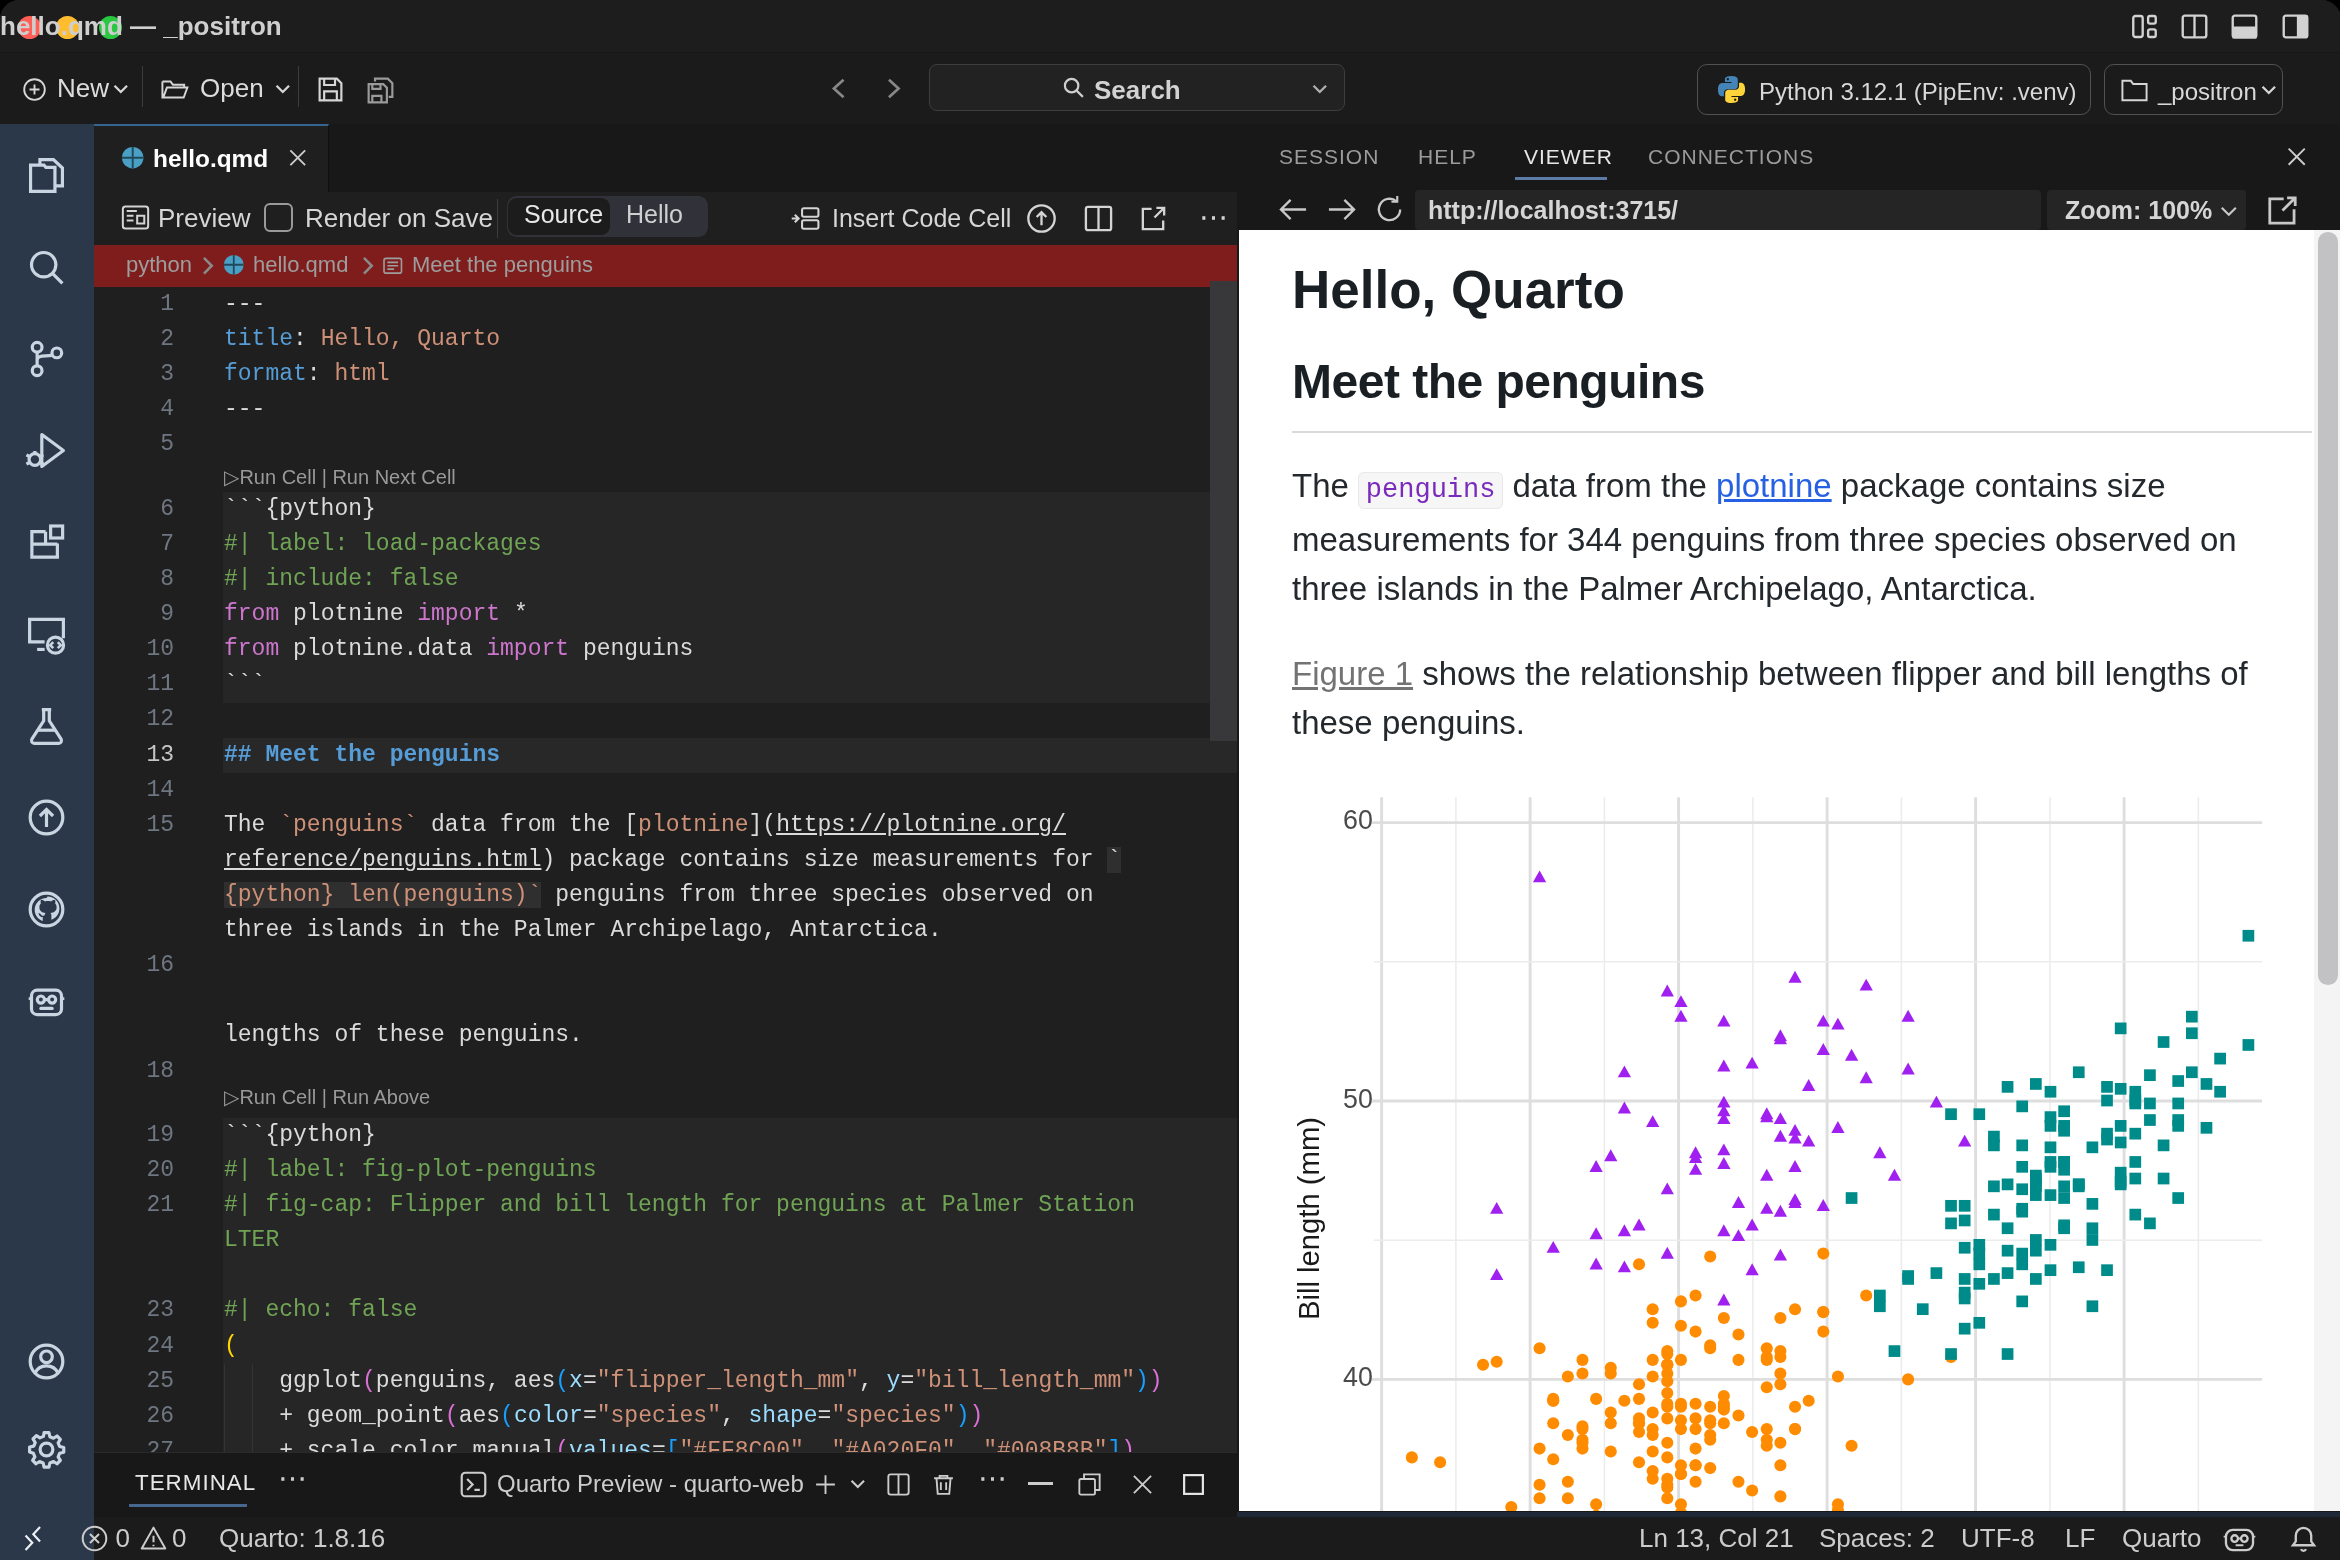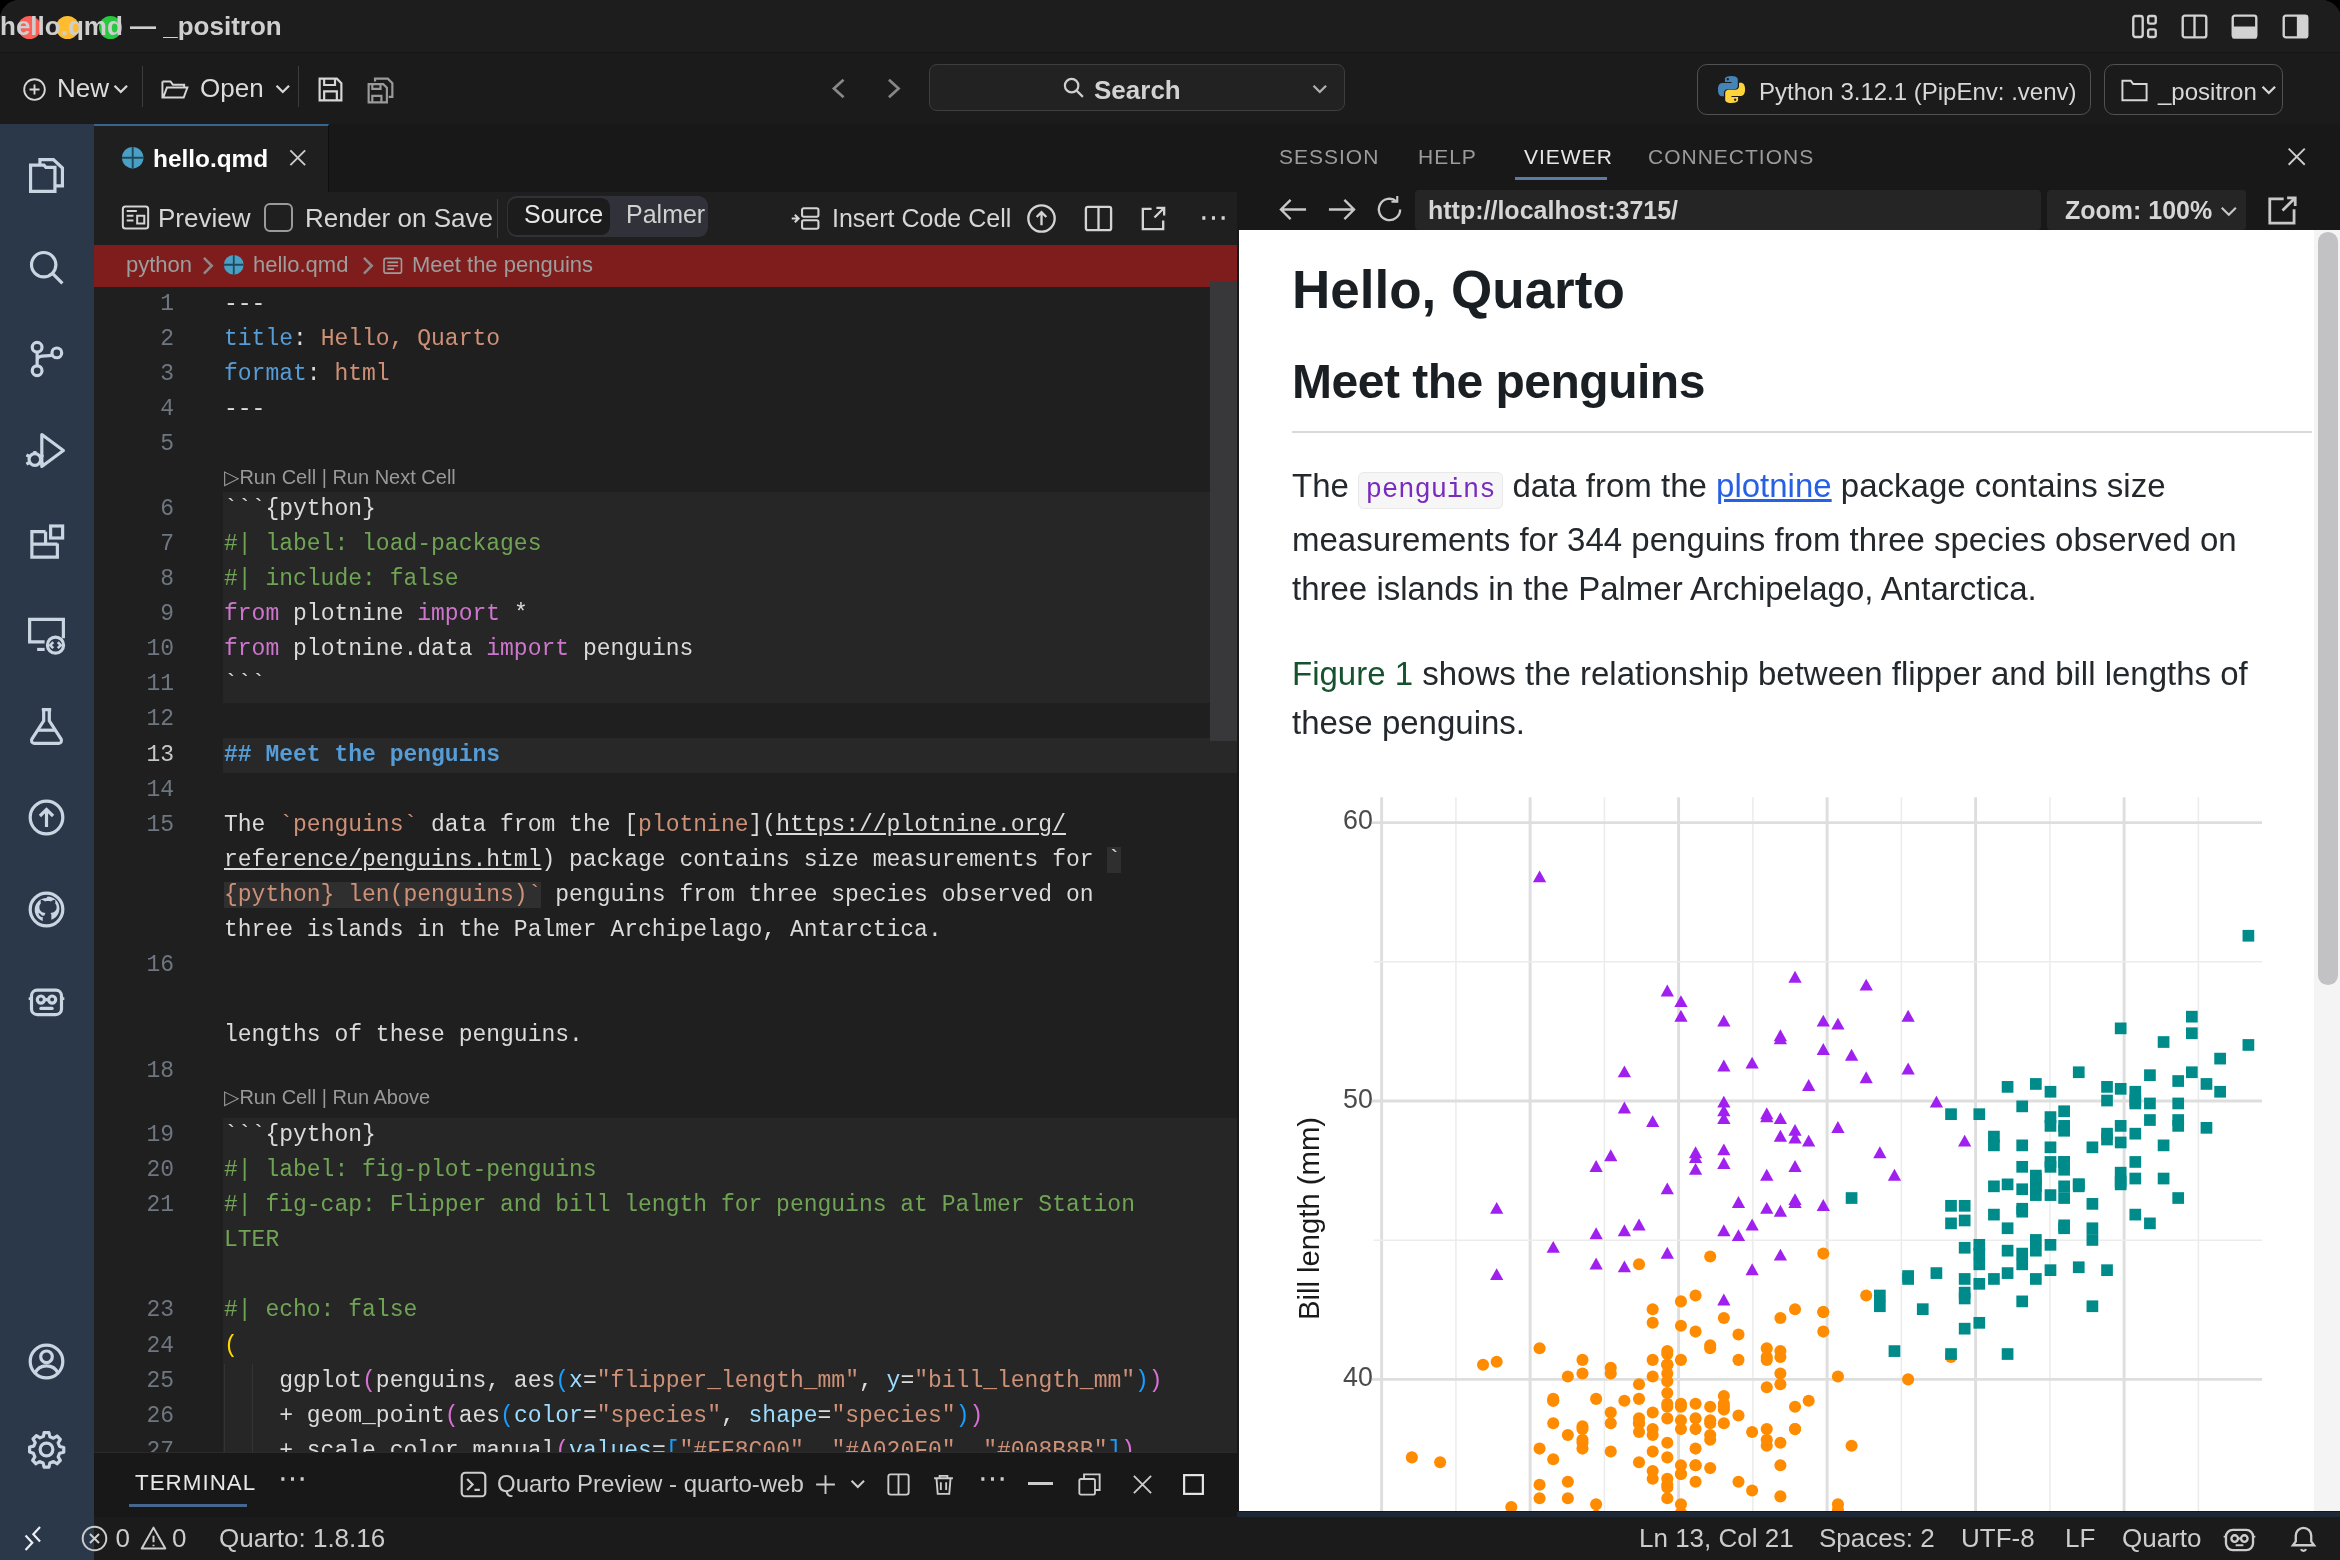--- a/index.html
+++ b/index.html
@@ -250,21 +250,21 @@
             <path d="M3.3 4.2h6M3.3 7h4M3.3 9.8h4M9.5 7h4.2v4.5H9.5z"></path>
           </g>
         </svg>
       <div class="abs" style="left:64px;top:10.7px;font-size:26px;color:#d6d6d6;">Preview</div>
       <div class="abs" style="left:170px;top:10.7px;width:29px;height:29px;border:2px solid #9a9a9a;border-radius:5.9px;box-sizing:border-box;"></div>
       <div class="abs" style="left:211px;top:10.7px;font-size:26px;color:#d6d6d6;">Render on Save</div>
       <div class="abs" style="left:403px;top:6.8px;width:1px;height:39px;background:#3c3c3c;"></div>
       <div class="abs" style="left:413px;top:3.9px;width:201px;height:41px;background:#31313a;border-radius:9.8px;"></div>
       <div class="abs" style="left:414px;top:5.9px;width:102px;height:37px;background:#1c1c1c;border-radius:8.8px;"></div>
       <div class="abs" style="left:430px;top:7.8px;font-size:25px;color:#e8e8e8;">Source</div>
-      <div class="abs" style="left:532px;top:7.8px;font-size:25px;color:#d0d0d0;">Palmer</div>
+      <div class="abs" style="left:532px;top:7.8px;font-size:25px;color:#d0d0d0;">Hello</div>
 
       <svg class="abs" style="left:696px;top:12.7px;" width="31" height="27" viewBox="0 0 18 15">
           <g fill="none" stroke="#d4d4d4" stroke-width="1.2">
             <path d="M1 7.5h3.5M2.8 5.3l2.2 2.2-2.2 2.2"></path>
             <rect x="7" y="1.5" width="9.5" height="5" rx="1"></rect>
             <rect x="7" y="8.5" width="9.5" height="5" rx="1"></rect>
           </g>
         </svg>
       <div class="abs" style="left:738px;top:11.7px;font-size:25px;color:#d6d6d6;">Insert Code Cell</div>
       <svg class="abs" style="left:932px;top:10.7px;" width="31" height="31" viewBox="0 0 16 16">
@@ -437,21 +437,21 @@
             <path d="M8.5 3H2.5v10.5H13V7.5"></path>
             <path d="M10 2.5h3.5V6M13.2 2.8L8 8"></path>
           </g>
         </svg>
     </div>
     <div class="abs" id="viewer" style="left:2px;top:106px;width:1102px;height:1281px;background:#ffffff;overflow:hidden;">
       <div class="abs" style="left:53px;top:29px;font-size:53px;font-weight:700;letter-spacing:0px;color:#1a1f24;">Hello, Quarto</div>
       <div class="abs" style="left:53px;top:124px;font-size:48px;font-weight:700;letter-spacing:-0.5px;color:#1a1f24;">Meet the penguins</div>
       <div class="abs" style="left:53px;top:201px;width:1020px;height:2px;background:#d9d9d9;"></div>
       <div class="abs" style="left:53px;top:231px;width:1034px;font-size:33px;line-height:49px;color:#23282d;">The <span style="font-family:'Liberation Mono',monospace;font-size:27px;color:#7a2bbd;background:#f6f6f6;border:1px solid #e9e9e9;border-radius:5.9px;padding:2px 6.8px 2.9px;">penguins</span> data from the <a style="color:#2761e3;text-decoration:underline;">plotnine</a> package contains size<br>measurements for 344 penguins from three species observed on<br>three islands in the Palmer Archipelago, Antarctica.</div>
-      <div class="abs" style="left:53px;top:419px;width:1034px;font-size:33px;line-height:49px;color:#23282d;"><a style="color:#14532d;">Figure 1</a> shows the relationship between flipper and bill lengths of<br>these penguins.</div>
+      <div class="abs" style="left:53px;top:419px;width:1034px;font-size:33px;line-height:49px;color:#23282d;"><a style="color:#737373;text-decoration:underline;">Figure 1</a> shows the relationship between flipper and bill lengths of<br>these penguins.</div>
       <svg class="abs" style="left:0;top:540px;" width="1075" height="741" viewBox="1270 790 1102 760">
         <g id="grid">
             <line x1="1492.2" y1="818" x2="1492.2" y2="1550" stroke="#ececec" stroke-width="1.6"></line>
 <line x1="1644.5" y1="818" x2="1644.5" y2="1550" stroke="#ececec" stroke-width="1.6"></line>
 <line x1="1796.8" y1="818" x2="1796.8" y2="1550" stroke="#ececec" stroke-width="1.6"></line>
 <line x1="1949.1" y1="818" x2="1949.1" y2="1550" stroke="#ececec" stroke-width="1.6"></line>
 <line x1="2101.4" y1="818" x2="2101.4" y2="1550" stroke="#ececec" stroke-width="1.6"></line>
 <line x1="2253.7" y1="818" x2="2253.7" y2="1550" stroke="#ececec" stroke-width="1.6"></line>
 <line x1="1416" y1="818" x2="1416" y2="1550" stroke="#dedede" stroke-width="3"></line>
 <line x1="1568.3" y1="818" x2="1568.3" y2="1550" stroke="#dedede" stroke-width="3"></line>

